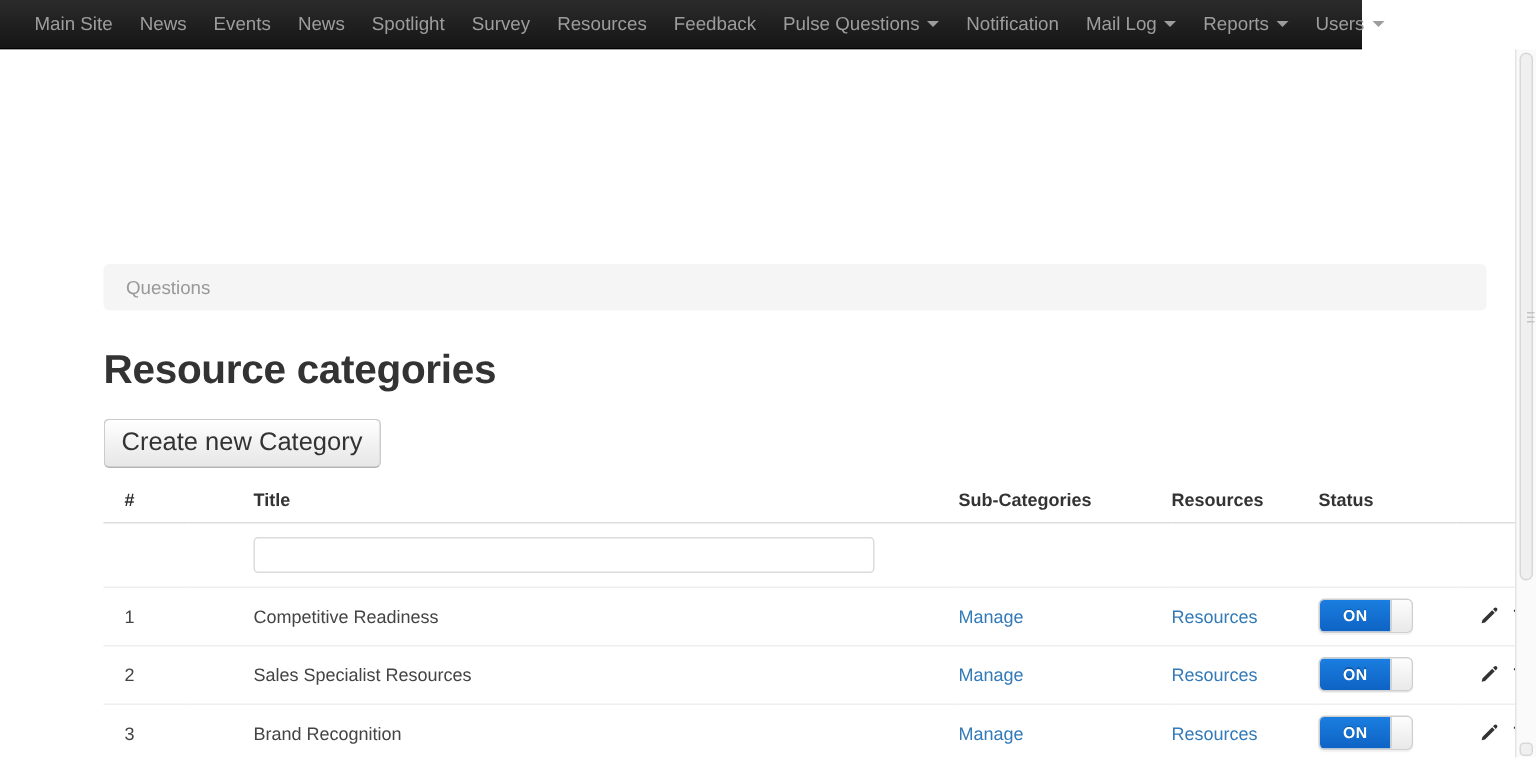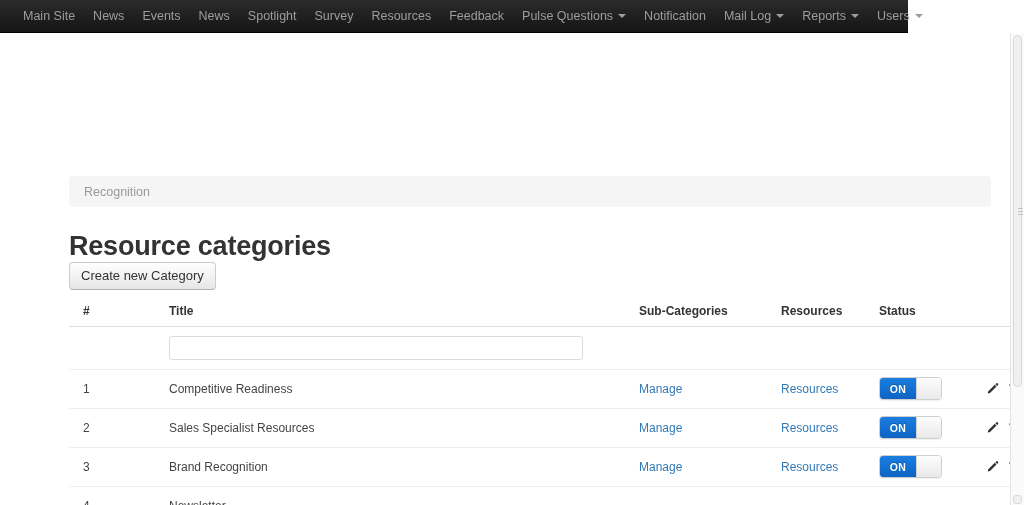--- a/index.html
+++ b/index.html
@@ -89,23 +89,24 @@
     font-weight: bold;
     color: #333333;
     margin: 0;
     padding-top: 25px;
     letter-spacing: -0.2px;
     line-height: 1.1;
   }
 
   
   .create-btn {
+    margin-top: 17px;
     display: inline-block;
     padding: 5px 11px 6px 11px;
-    font-size: 13px;
+    font-size: 17px;
     color: #333333;
     background: #f4f4f4;
     background-image: linear-gradient(to bottom, #ffffff 0%, #e6e6e6 100%);
     border: 1px solid #cccccc;
     border-bottom-color: #b3b3b3;
     border-radius: 4px;
     cursor: pointer;
     font-family: "Liberation Sans", sans-serif;
     line-height: normal;
   }
@@ -173,21 +174,21 @@
     border: 1px solid #cfcfcf;
     border-radius: 4px;
     background: #ffffff;
     display: inline-flex;
     overflow: hidden;
     box-sizing: border-box;
     cursor: pointer;
     box-shadow: 0 1px 1px rgba(0,0,0,0.06);
   }
   .toggle-on {
-    width: 36px;
+    width: 47px;
     background-image: linear-gradient(to bottom, #1a7ee0 0%, #0e63c4 100%);
     color: #ffffff;
     font-size: 10.5px;
     font-weight: bold;
     display: flex;
     align-items: center;
     justify-content: center;
     letter-spacing: 0.3px;
     text-shadow: 0 -1px 0 rgba(0,0,0,0.25);
   }
@@ -308,21 +309,21 @@
     <a class="nav-item">
       <span>Users</span>
       <span class="caret"></span>
     </a>
   </div>
 
 <div class="container">
   <div class="content">
 
     <div class="breadcrumb">
-      <span class="breadcrumb-text">Recognition</span>
+      <span class="breadcrumb-text">Questions</span>
     </div>
 
     <h1 class="page-title">Resource categories</h1>
 
     <button class="create-btn">Create new Category</button>
 
     <table class="tbl">
       <thead>
         <tr>
           <th class="col-num">#</th>

